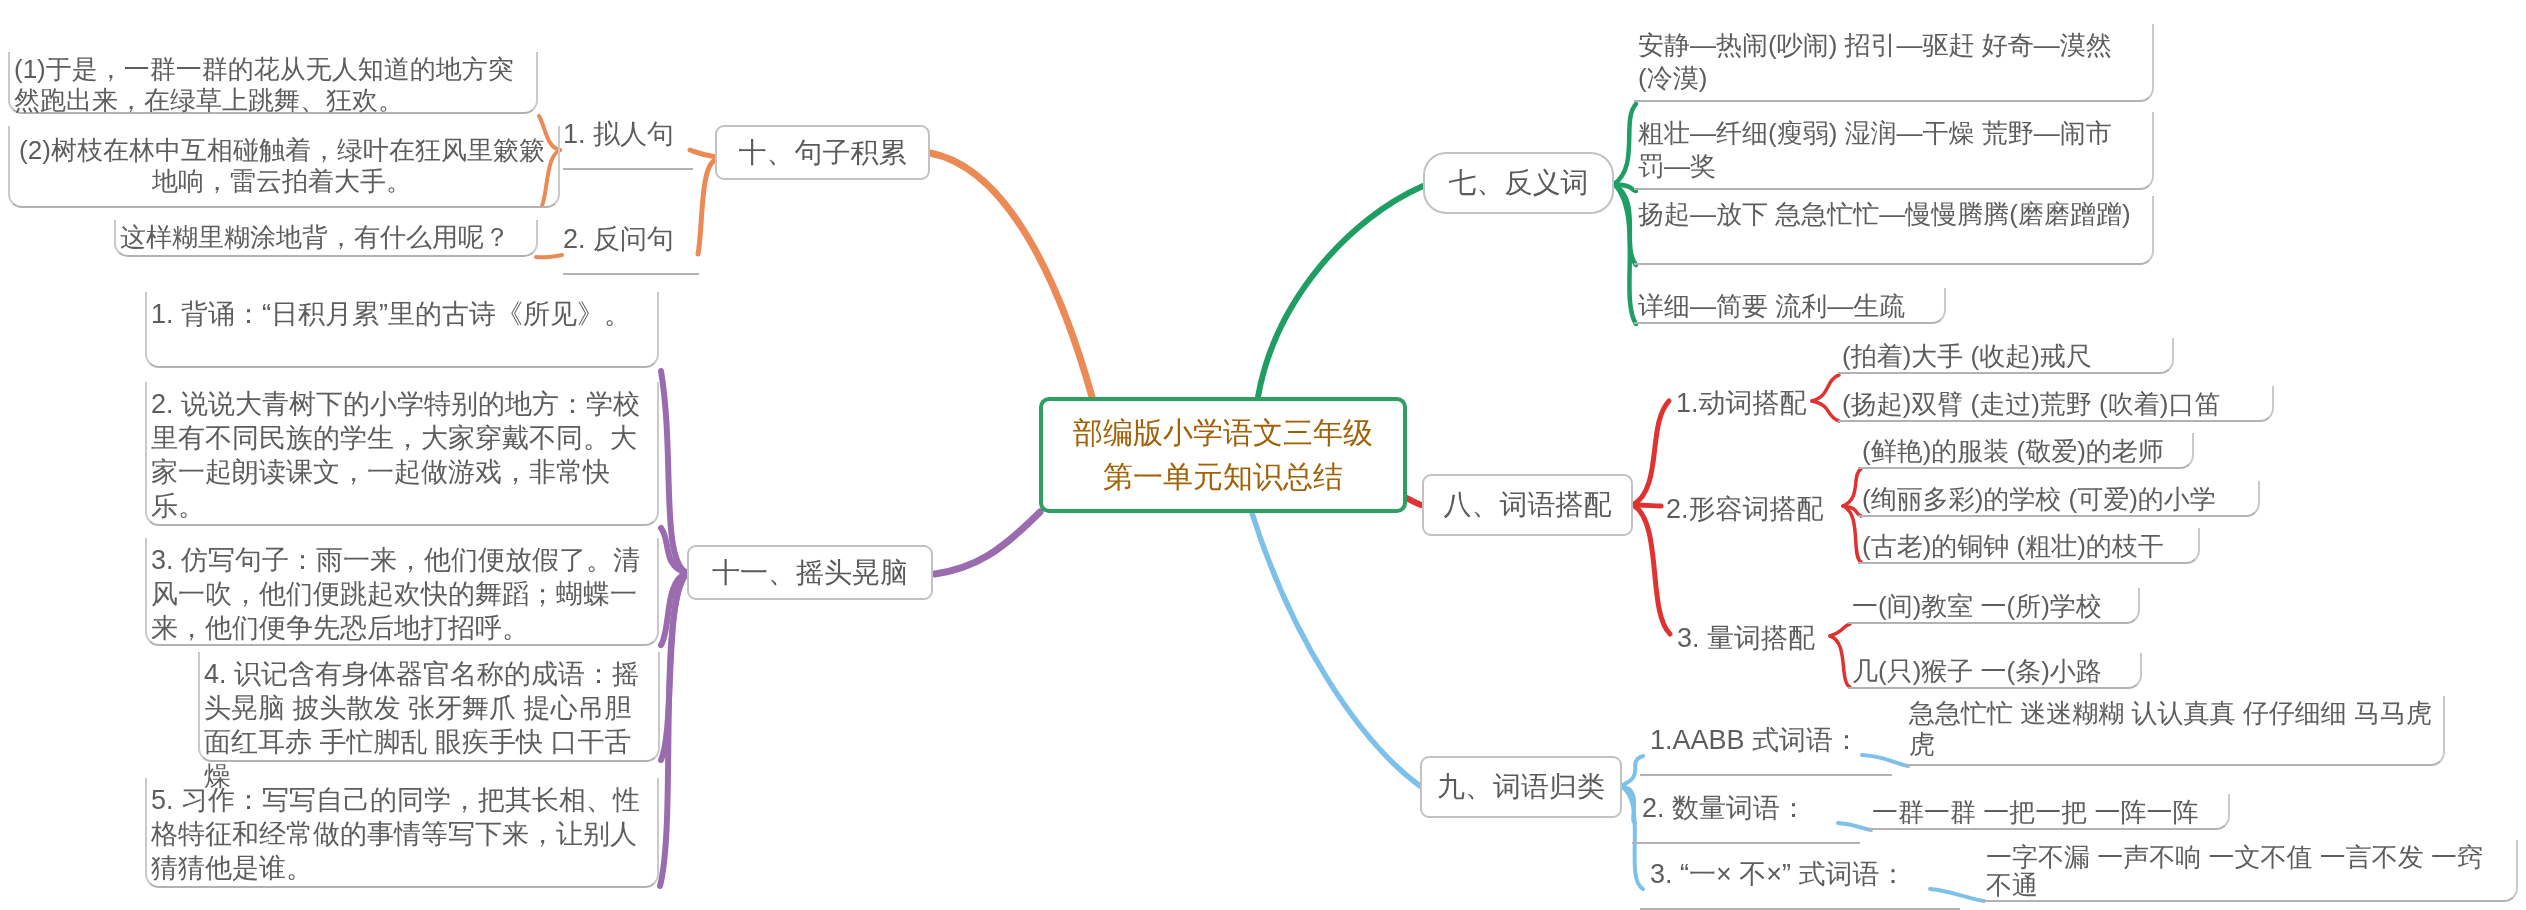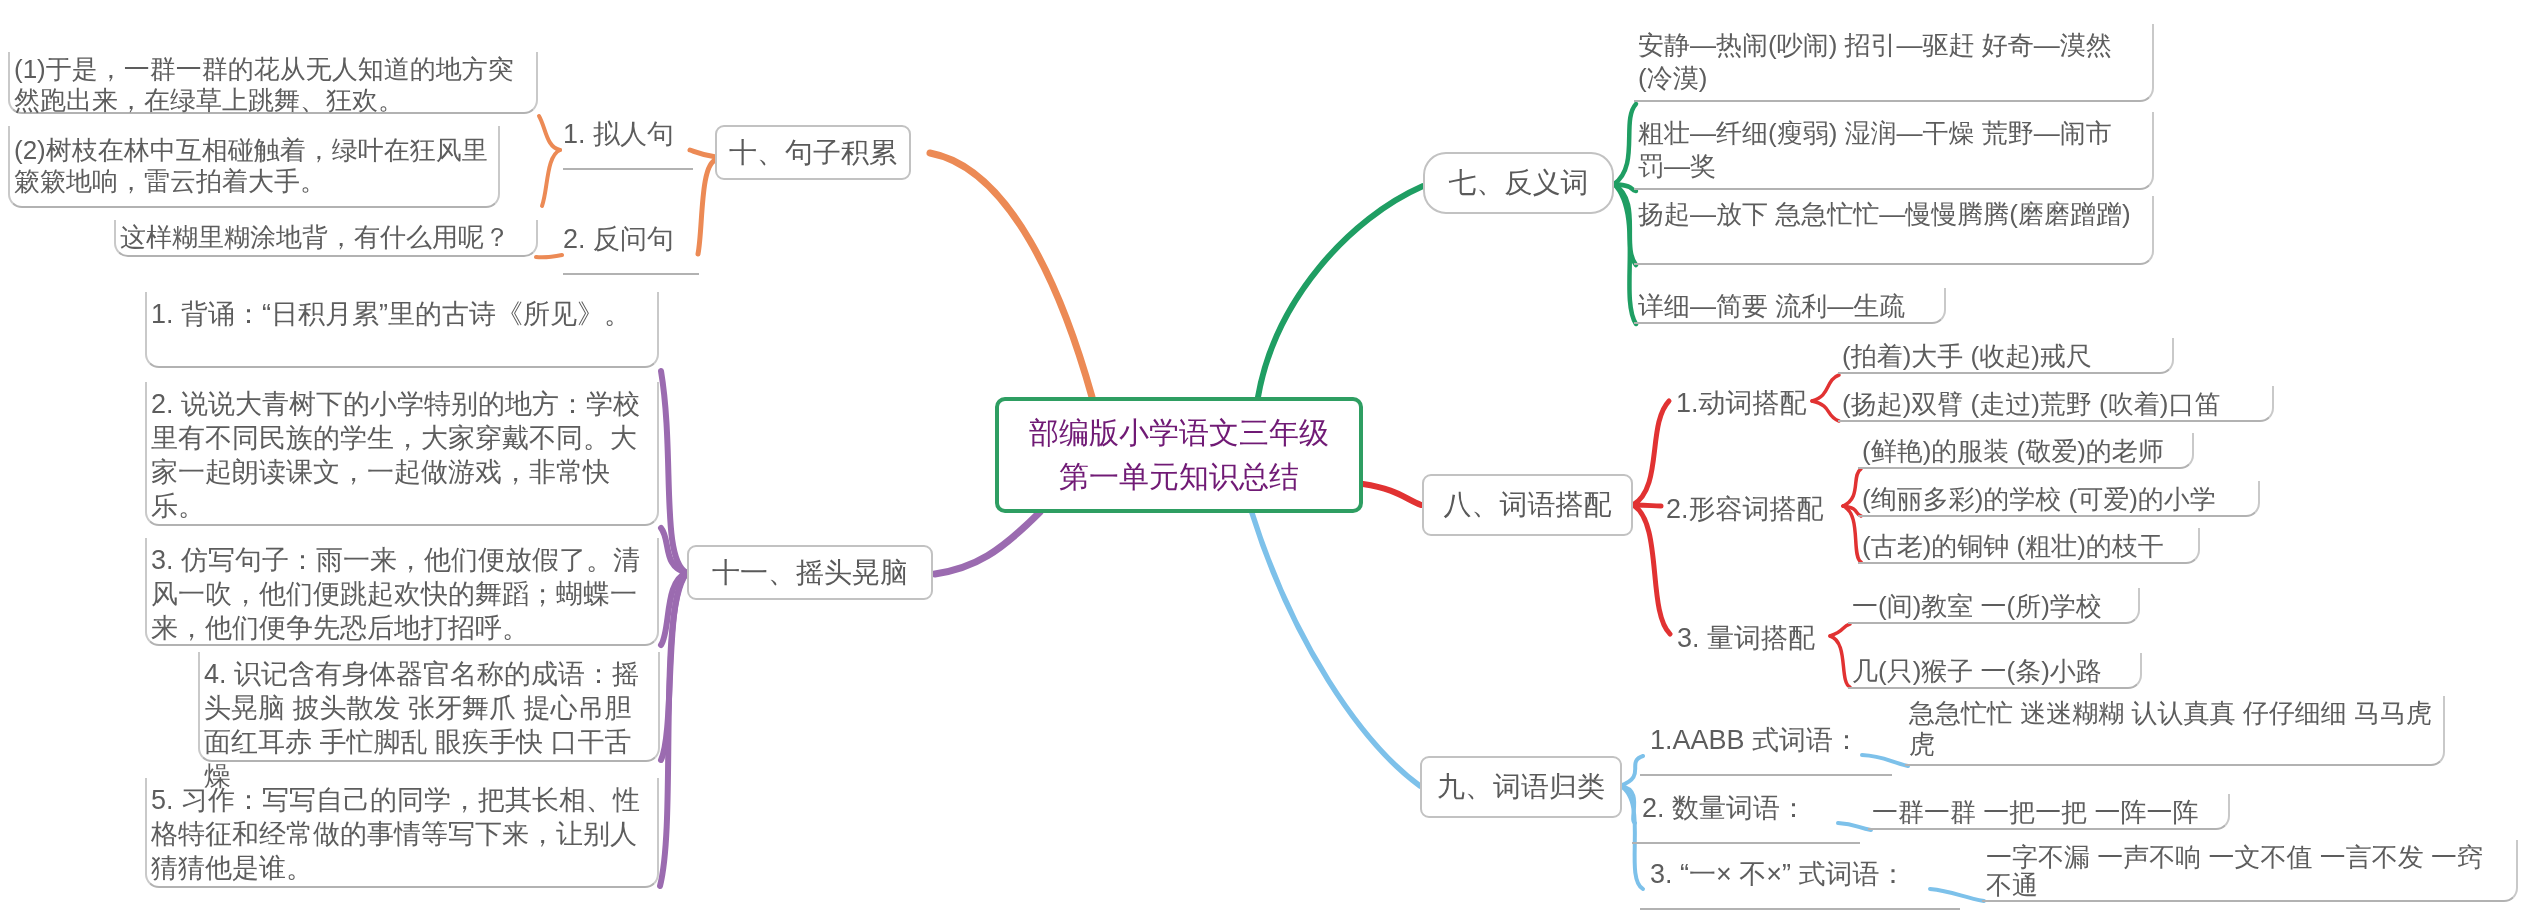--- a/index.html
+++ b/index.html
@@ -11,21 +11,21 @@
   .node{
     position:absolute;box-sizing:border-box;background:#fff;
     border:2px solid #c2c2c2;border-radius:9px;
     display:flex;align-items:center;justify-content:center;
     font-size:28px;color:#5a5a5a;white-space:nowrap;z-index:3;
   }
   .center-node{
     position:absolute;box-sizing:border-box;background:#fff;
     border:4px solid #2e9e62;border-radius:10px;
     display:flex;flex-direction:column;align-items:center;justify-content:center;
-    font-size:30px;line-height:44px;color:#701a75;z-index:3;
+    font-size:30px;line-height:44px;color:#a16207;z-index:3;margin-left:44px;
   }
   .leaf{
     position:absolute;box-sizing:border-box;
     font-size:26px;line-height:33px;color:#5d5d5d;
     border-bottom:2px solid #b2b2b2;border-right:2px solid #c9c9c9;
     border-bottom-right-radius:14px;padding:2px 8px 2px 4px;z-index:2;
   }
   .leaf.sideL{border-left:2px solid #c9c9c9;border-bottom-left-radius:14px;}
   .exam-item{line-height:34px;font-size:27px;}
   .lbl{
@@ -92,33 +92,33 @@
         <path d="M687 573 C657 607 677 820 660 886" stroke-width="6"></path>
       </g>
     </g>
   </svg>
 
   <div class="center-node" style="left:995px;top:397px;width:368px;height:116px;">
     <div>部编版小学语文三年级</div>
     <div>第一单元知识总结</div>
   </div>
 
-  <div class="node" style="left:715px;top:125px;width:196px;height:55px;">
+  <div class="node" style="left:715px;top:125px;width:215px;height:55px;">
     <span>十、句子积累</span>
   </div>
   <div class="lbl lbl-u" style="left:563px;top:116px;width:130px;">
     <span>1. 拟人句</span>
   </div>
   <div class="lbl lbl-u" style="left:563px;top:221px;width:136px;">
     <span>2. 反问句</span>
   </div>
   <div class="leaf sideL" style="left:8px;top:52px;width:530px;height:62px;line-height:31px;">
     <span>(1)于是，一群一群的花从无人知道的地方突然跑出来，在绿草上跳舞、狂欢。</span>
   </div>
-  <div class="leaf sideL" style="left:8px;top:126px;width:492px;height:82px;line-height:31px;padding-top:9px;">
+  <div class="leaf sideL" style="left:8px;top:126px;width:552px;height:82px;line-height:31px;padding-top:9px;text-align:center;">
     <span>(2)树枝在林中互相碰触着，绿叶在狂风里簌簌地响，雷云拍着大手。</span>
   </div>
   <div class="leaf sideL" style="left:114px;top:220px;width:424px;height:37px;line-height:31px;">
     <span>这样糊里糊涂地背，有什么用呢？</span>
   </div>
 
   <div class="node" style="left:687px;top:545px;width:246px;height:55px;">
     <span>十一、摇头晃脑</span>
   </div>
   <div class="leaf sideL exam-item" style="left:145px;top:292px;width:514px;height:76px;padding-top:5px;">

